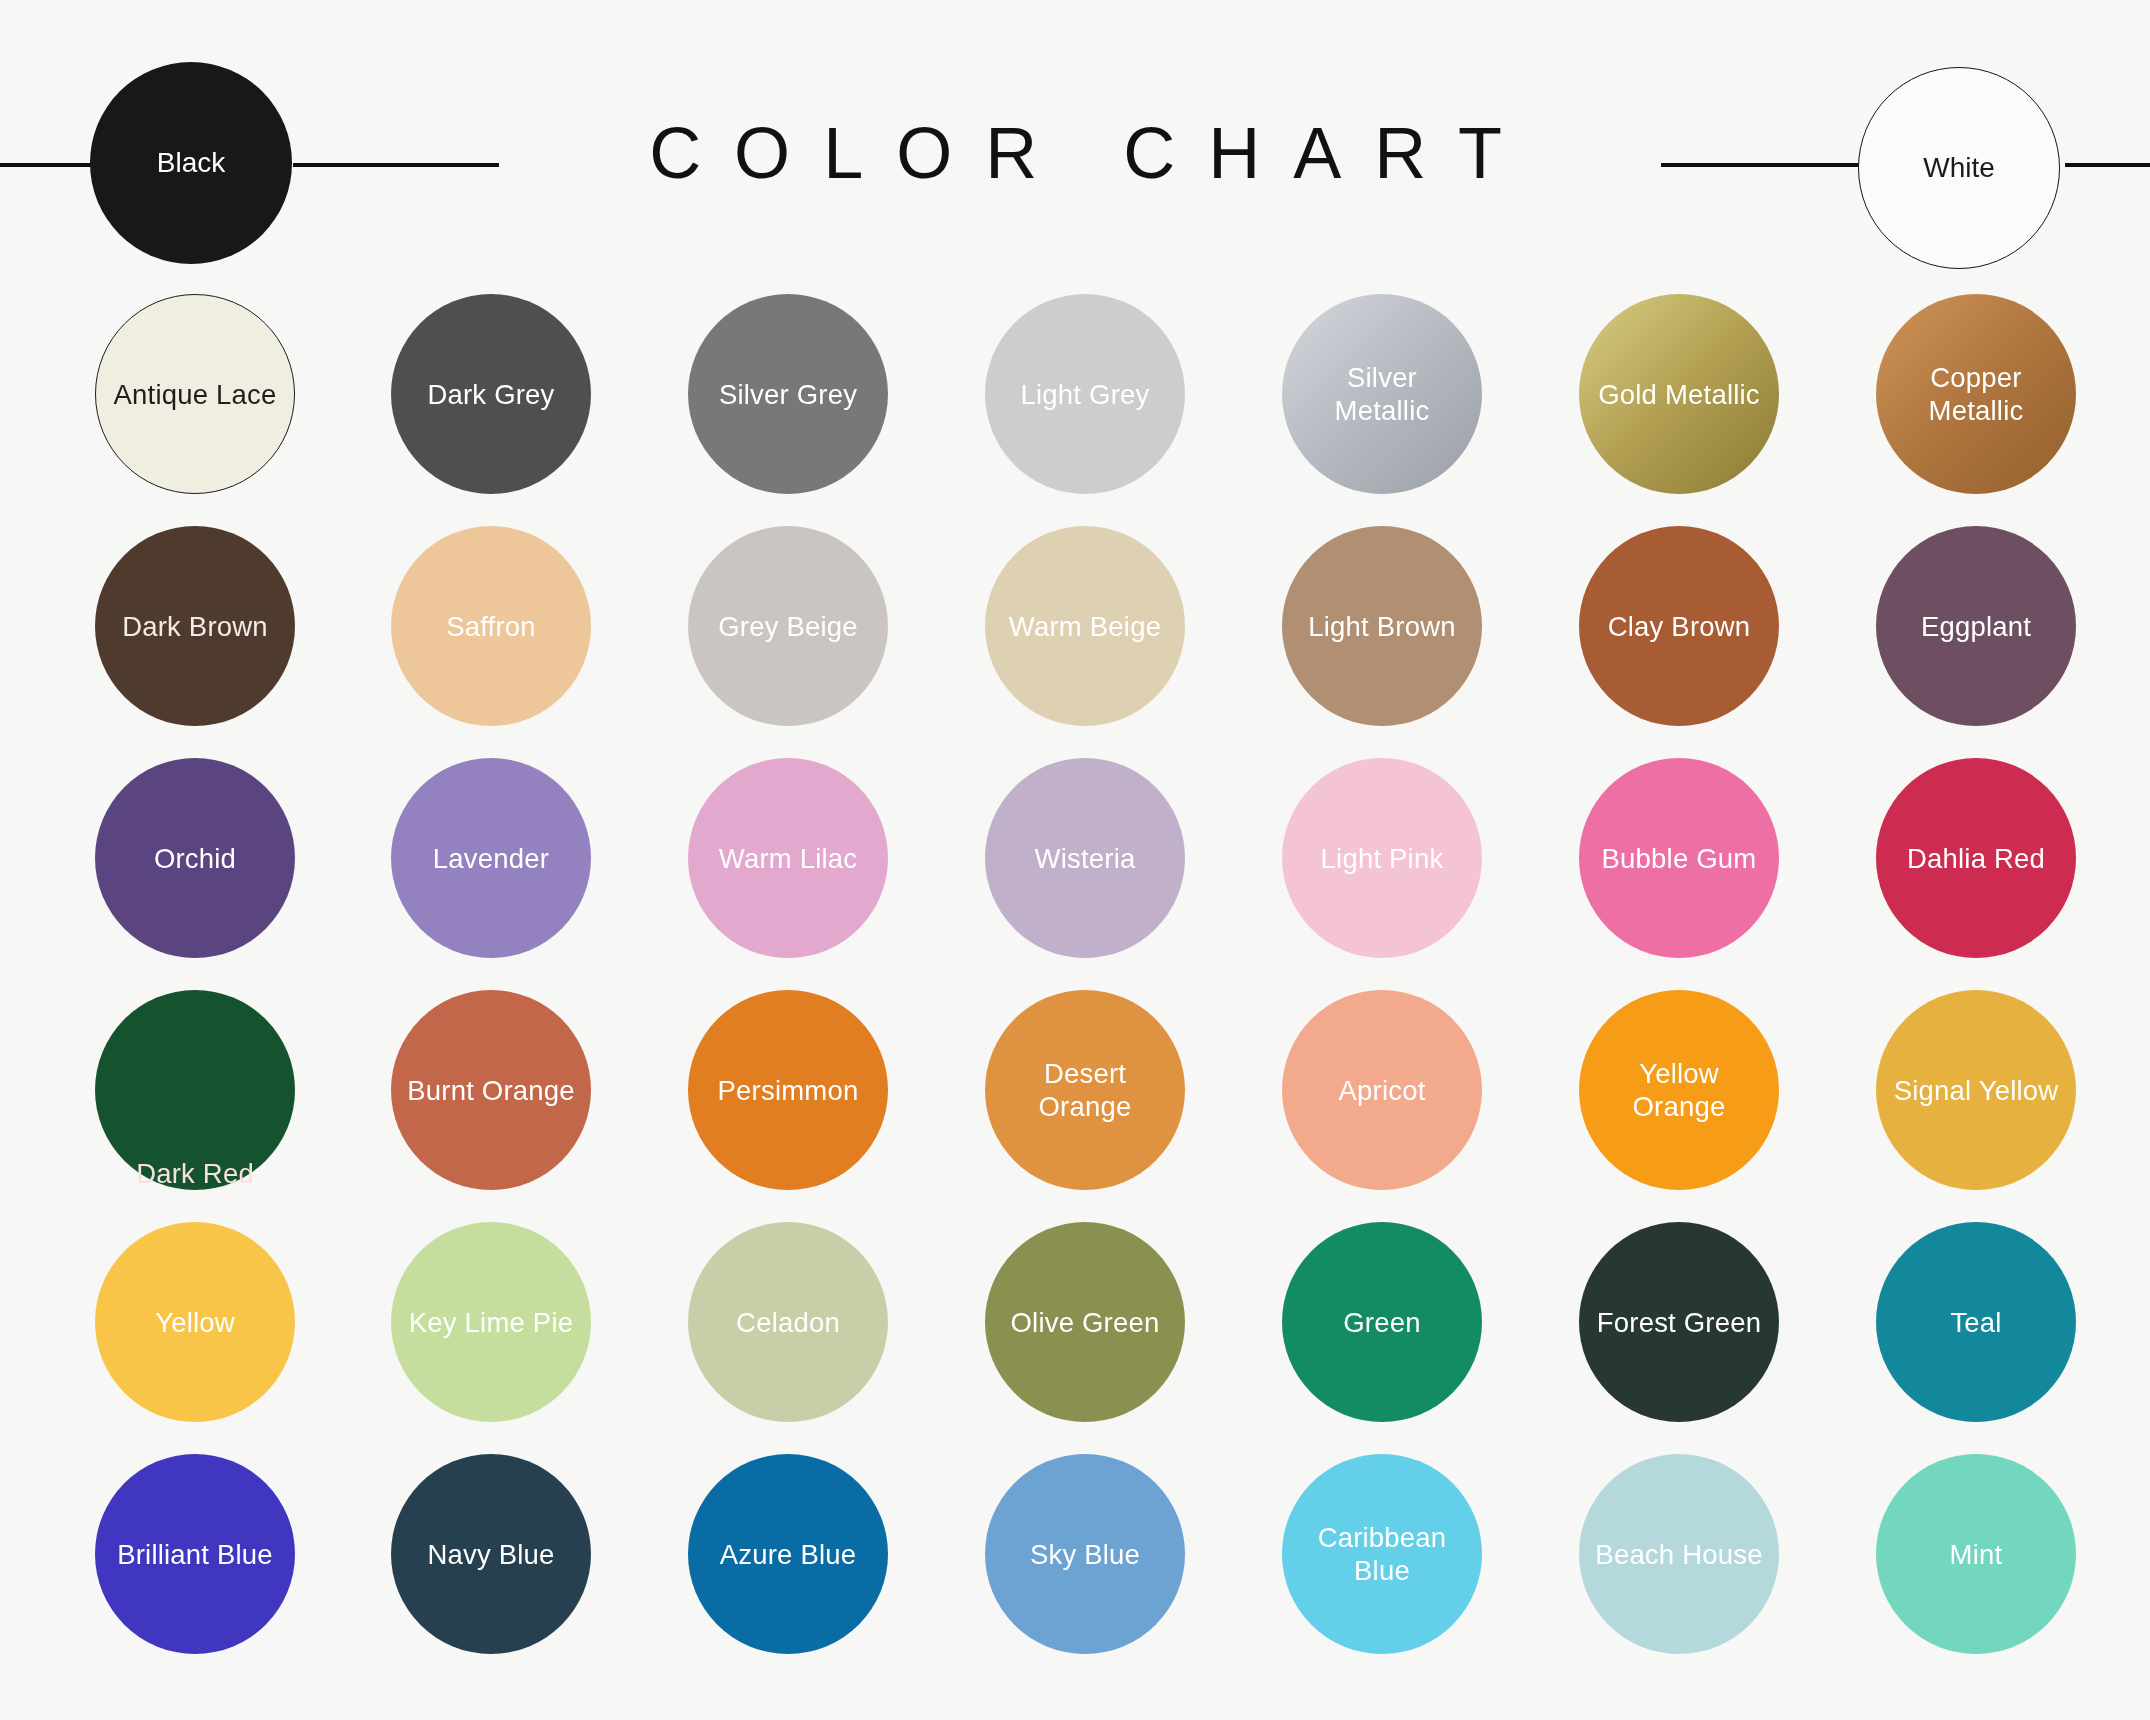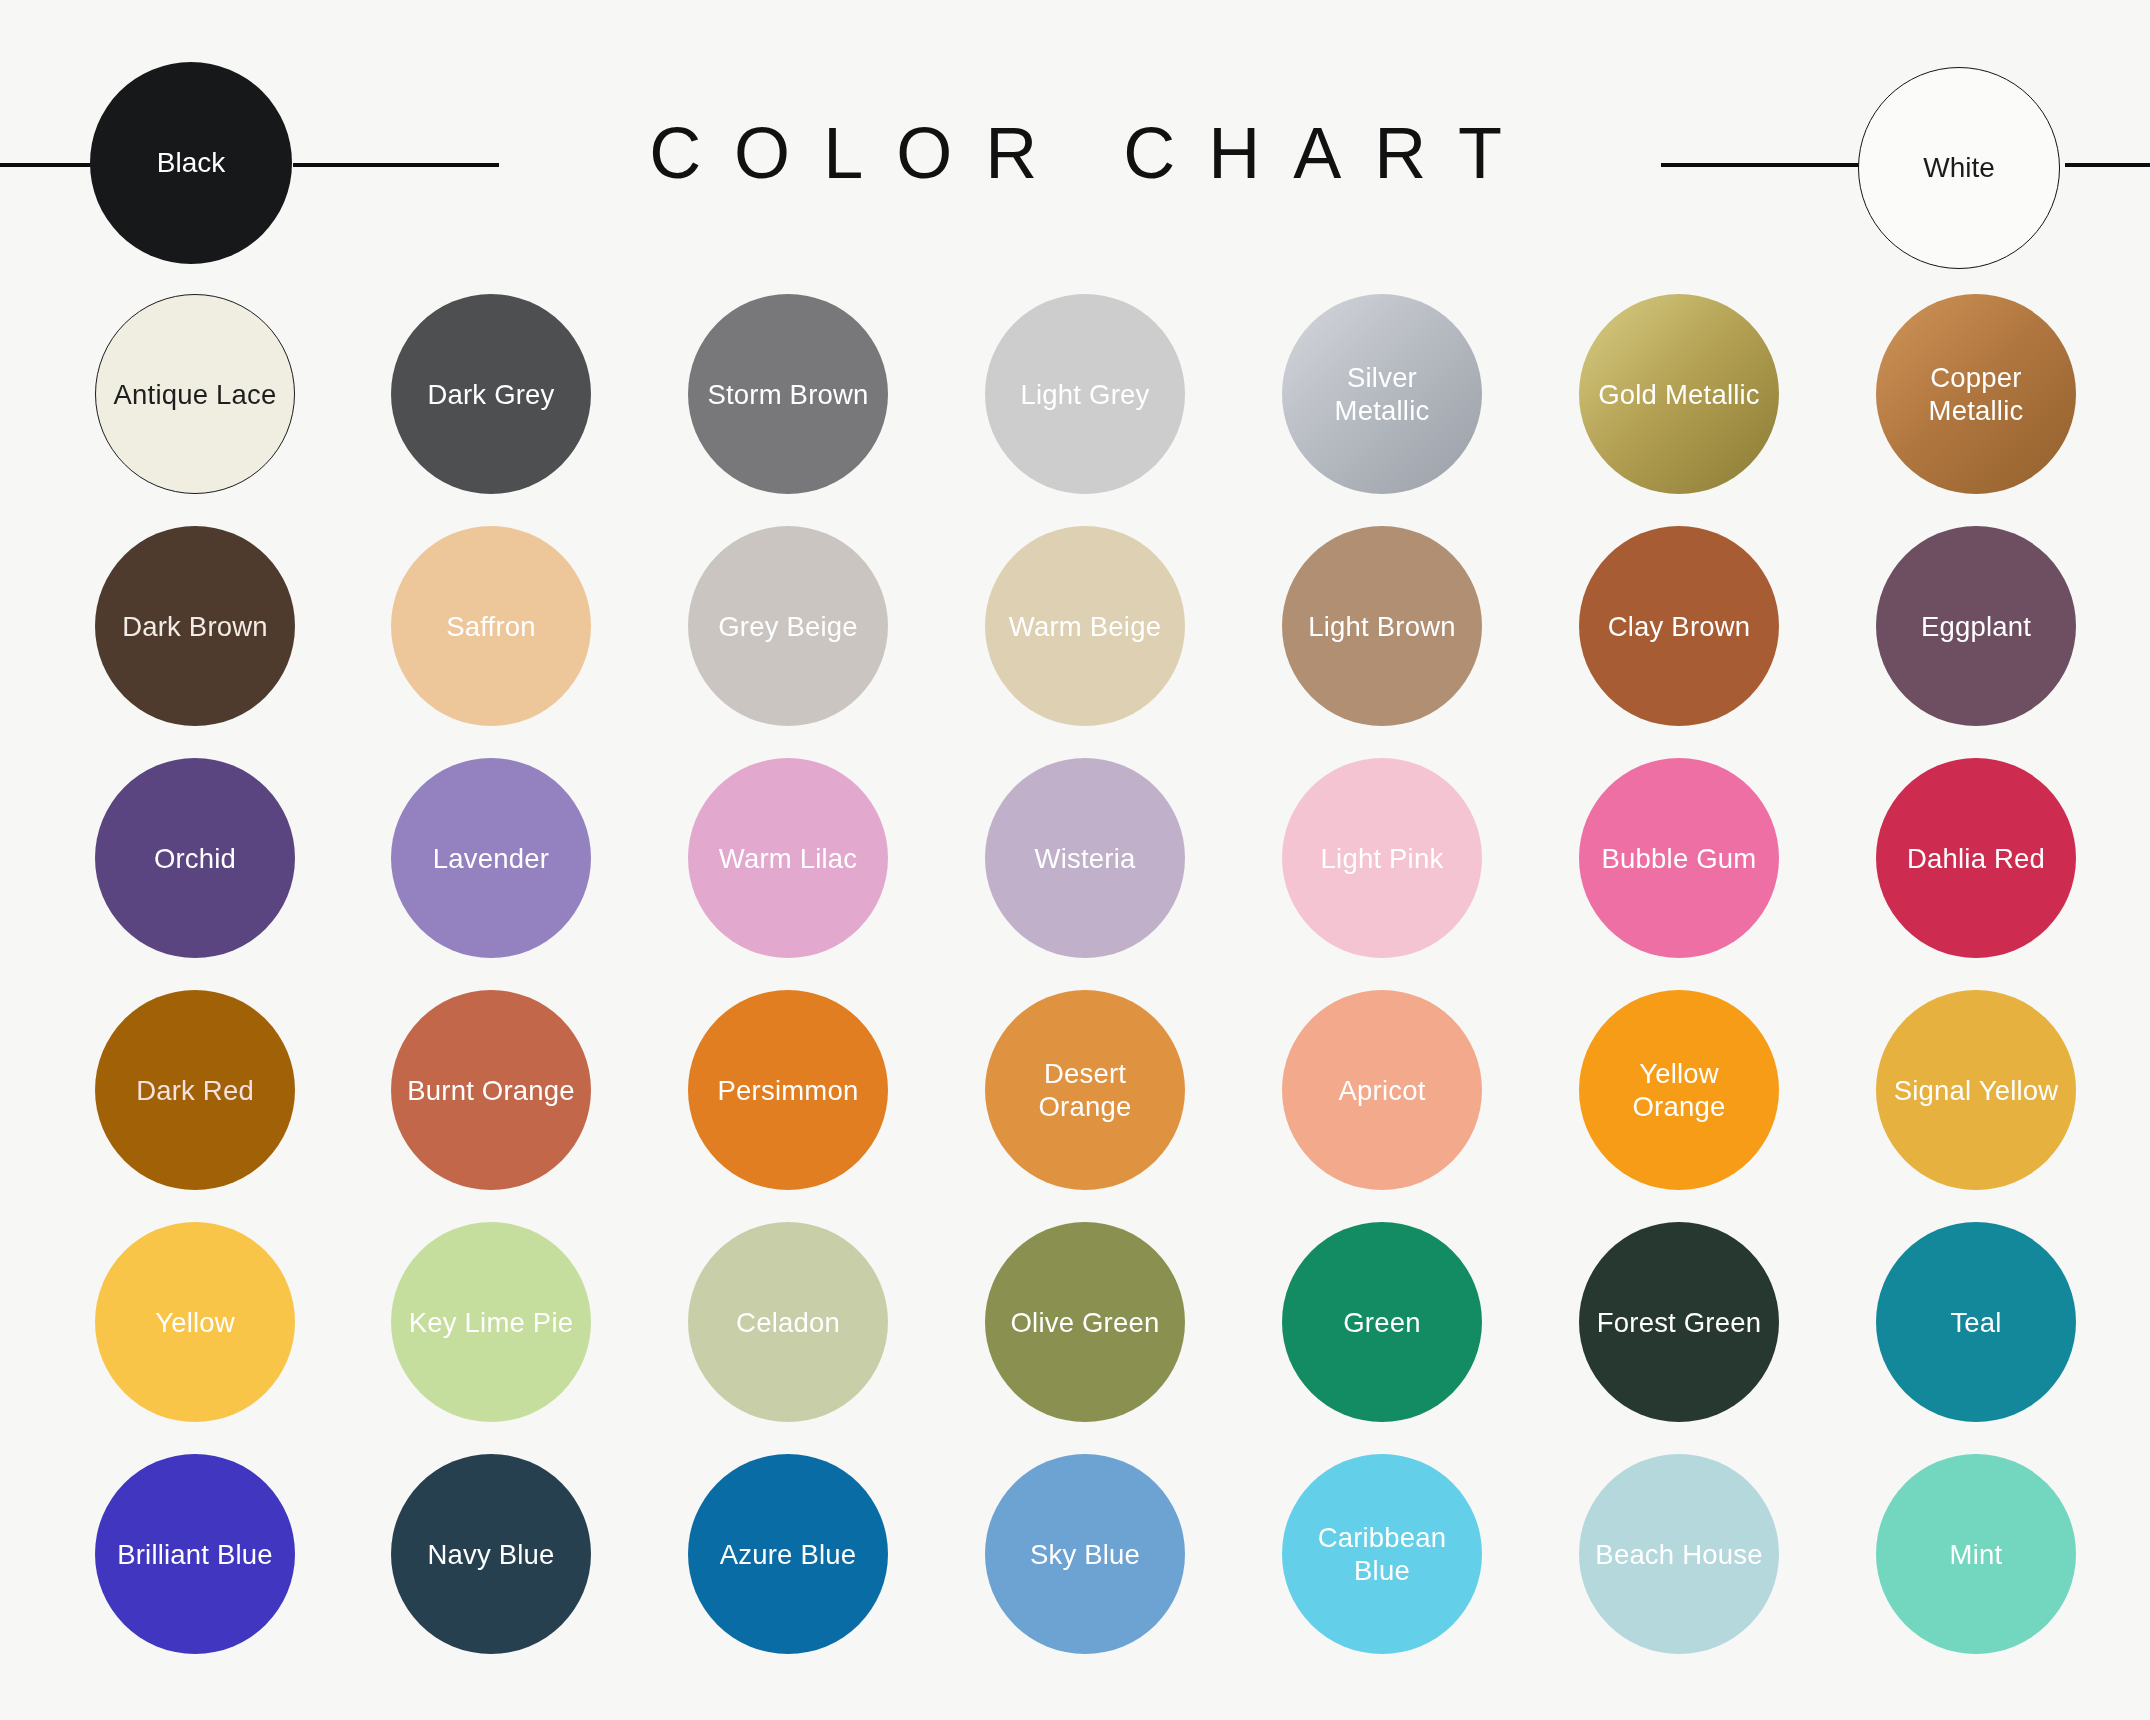--- a/index.html
+++ b/index.html
@@ -142,21 +142,21 @@
 
   <div class="grid" id="swatch-grid">
       <div class="row">
         <div class="swatch c0 outlined" style="background: rgb(239, 238, 225);">
           <span class="lbl" style="color: rgb(30, 30, 30);">Antique Lace</span>
         </div>
         <div class="swatch c1" style="background: rgb(78, 79, 81);">
           <span class="lbl" style="color: rgb(255, 255, 255);">Dark Grey</span>
         </div>
         <div class="swatch c2" style="background: rgb(120, 120, 122);">
-          <span class="lbl" style="color: rgb(255, 255, 255);">Storm Brown</span>
+          <span class="lbl" style="color: rgb(255, 255, 255);">Silver Grey</span>
         </div>
         <div class="swatch c3" style="background: rgb(205, 205, 205);">
           <span class="lbl" style="color: rgb(255, 255, 255);">Light Grey</span>
         </div>
         <div class="swatch c4" style="background: linear-gradient(135deg, rgb(213, 216, 221) 0%, rgb(182, 186, 193) 48%, rgb(154, 158, 166) 100%);">
           <span class="lbl" style="color: rgb(255, 255, 255);">Silver Metallic</span>
         </div>
         <div class="swatch c5" style="background: linear-gradient(135deg, rgb(216, 207, 132) 0%, rgb(179, 160, 83) 48%, rgb(138, 122, 51) 100%);">
           <span class="lbl" style="color: rgb(255, 255, 255);">Gold Metallic</span>
         </div>
@@ -204,21 +204,21 @@
           <span class="lbl" style="color: rgb(255, 255, 255);">Light Pink</span>
         </div>
         <div class="swatch c5" style="background: rgb(237, 111, 164);">
           <span class="lbl" style="color: rgb(255, 255, 255);">Bubble Gum</span>
         </div>
         <div class="swatch c6" style="background: rgb(206, 43, 80);">
           <span class="lbl" style="color: rgb(255, 255, 255);">Dahlia Red</span>
         </div>
       </div>
       <div class="row">
-        <div class="swatch c0" style="background: #a16207;">
+        <div class="swatch c0" style="background: #14532d; align-items: flex-end;">
           <span class="lbl" style="color: rgb(246, 224, 224);">Dark Red</span>
         </div>
         <div class="swatch c1" style="background: rgb(194, 103, 74);">
           <span class="lbl" style="color: rgb(255, 255, 255);">Burnt Orange</span>
         </div>
         <div class="swatch c2" style="background: rgb(224, 126, 33);">
           <span class="lbl" style="color: rgb(255, 255, 255);">Persimmon</span>
         </div>
         <div class="swatch c3" style="background: rgb(223, 146, 64);">
           <span class="lbl" style="color: rgb(255, 255, 255);">Desert Orange</span>

